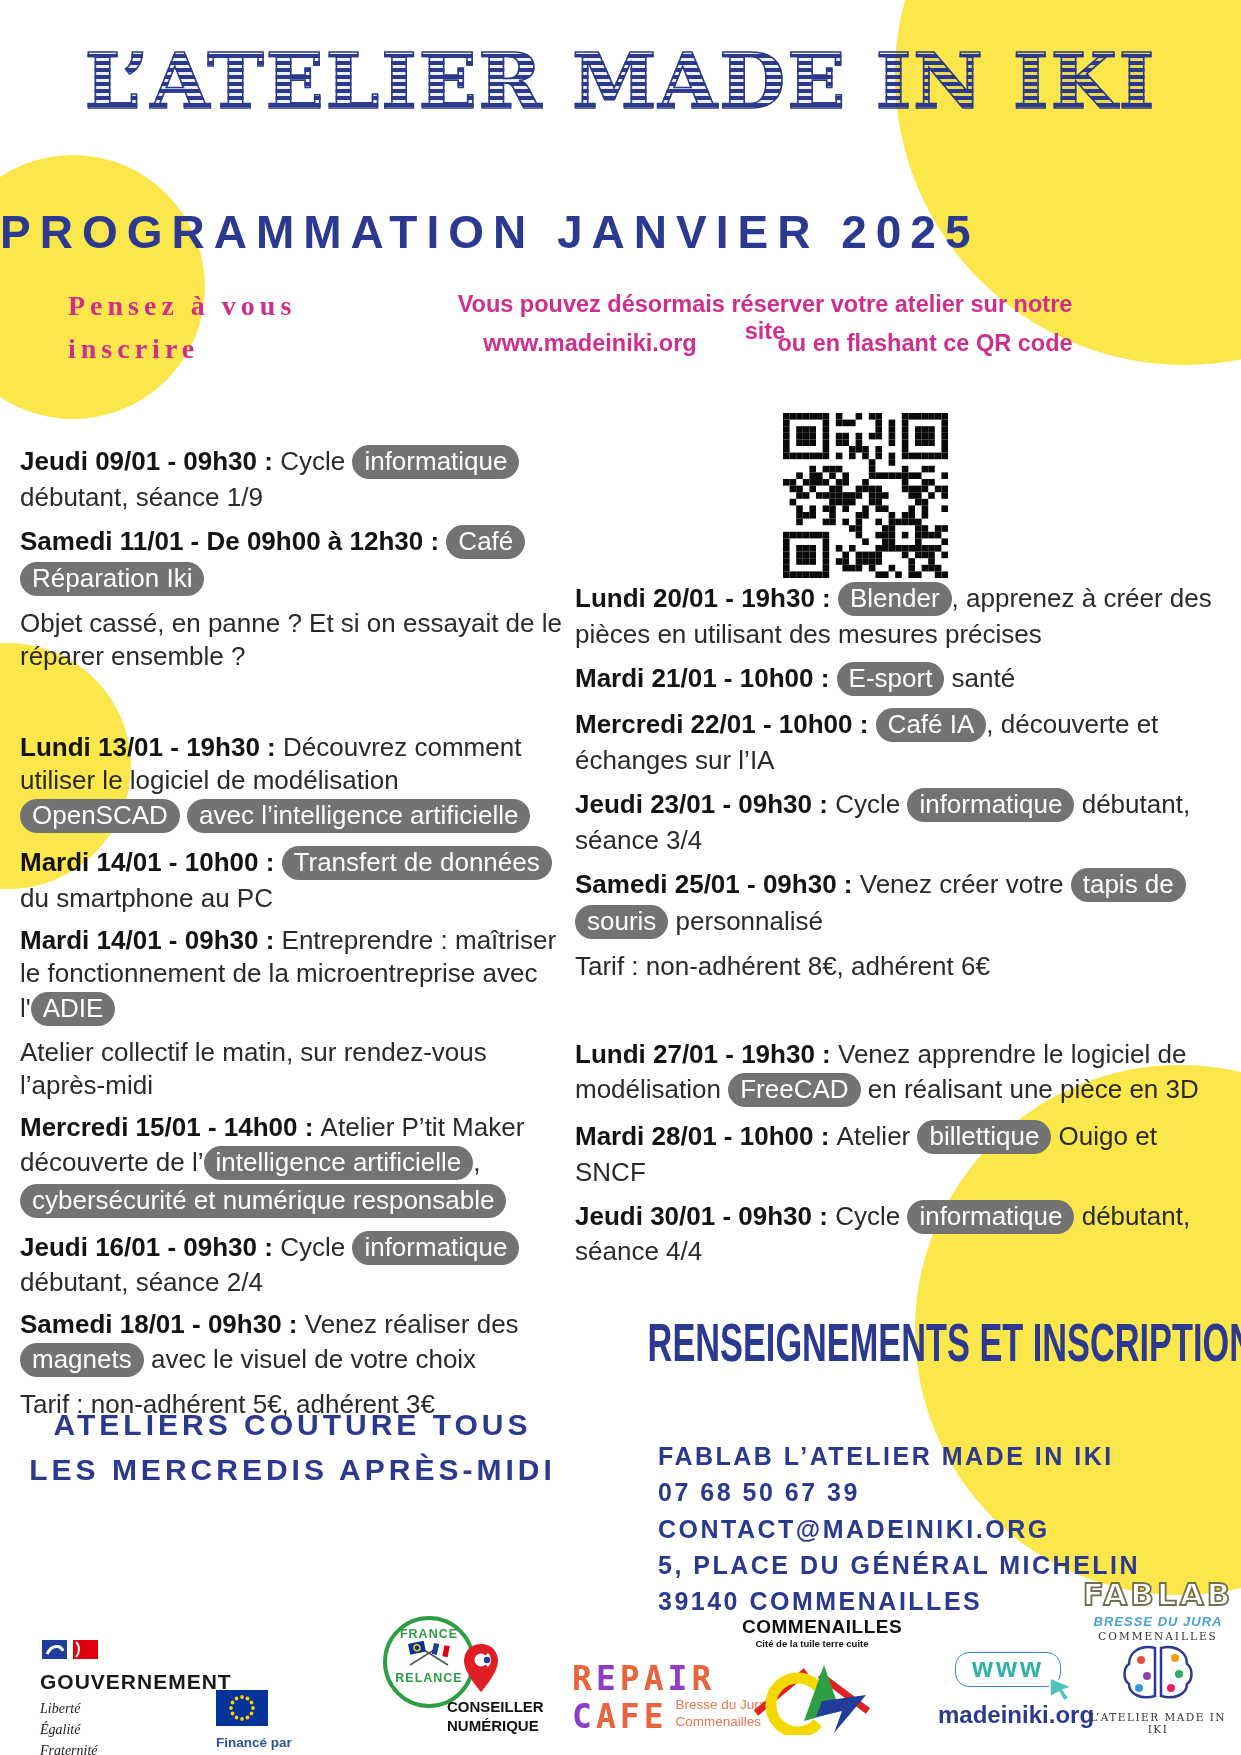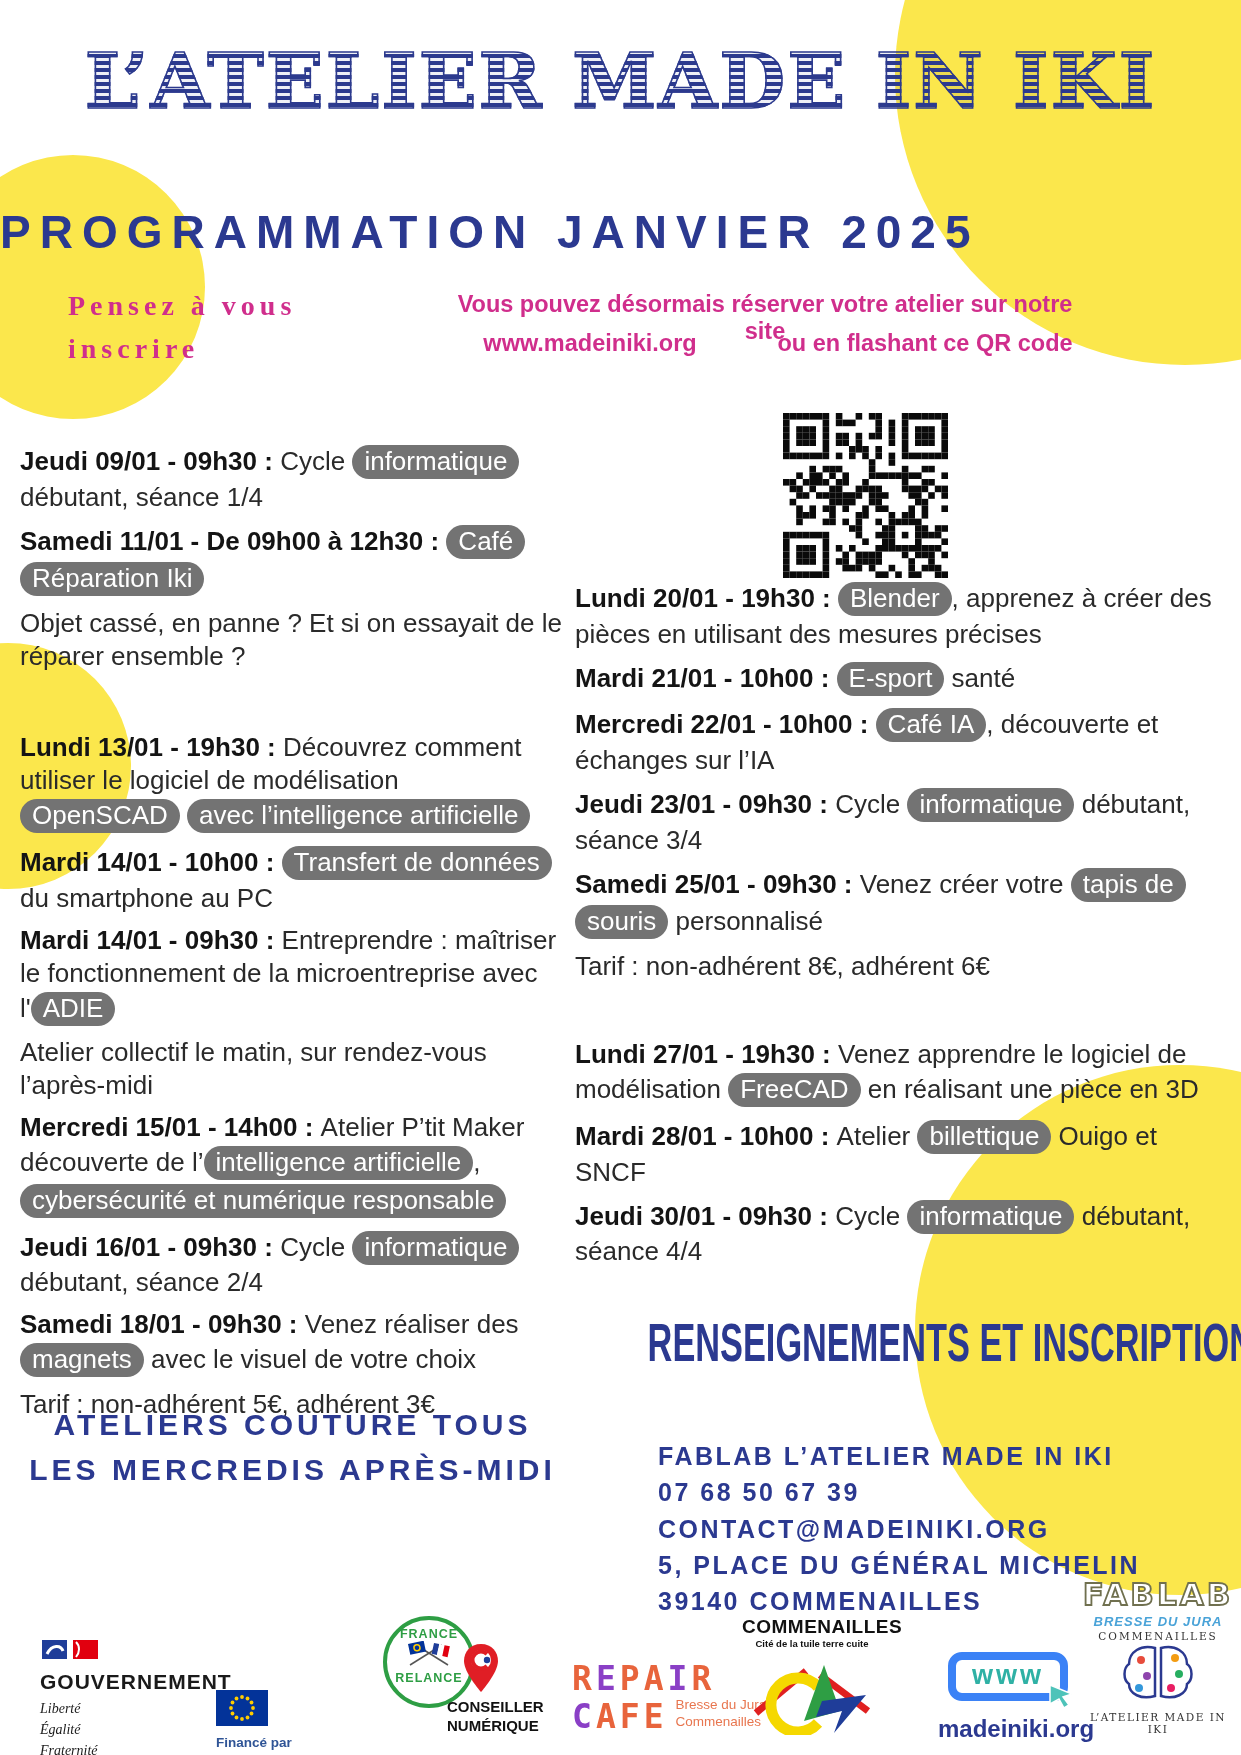--- a/index.html
+++ b/index.html
@@ -88,21 +88,21 @@
   .conseiller .txt{font-size:15px;font-weight:700;color:#111;line-height:1.25;margin-top:4px;}
   .repair{position:absolute;left:572px;top:1662px;}
   .repair .word{font-size:33px;font-weight:800;letter-spacing:4px;line-height:1.05;font-family:"DejaVu Sans Mono",monospace;}
   .repair .subrow{display:flex;align-items:flex-end;gap:8px;}
   .repair .sub{font-size:13.5px;color:#e8764f;line-height:1.25;padding-bottom:4px;}
   .commenailles{position:absolute;left:742px;top:1616px;width:140px;text-align:center;color:#111;}
   .commenailles .name{font-size:19px;font-weight:800;letter-spacing:0.5px;}
   .commenailles .tag{font-size:9.5px;font-weight:700;margin-top:0px;}
   .web{position:absolute;left:938px;top:1652px;width:140px;text-align:center;}
   .web .badge{
-    display:inline-block;border:8px solid #3b82f6;border-radius:14px;padding:0px 16px 2px 16px;
+    display:inline-block;border:1px solid #3b82f6;border-radius:14px;padding:0px 16px 2px 16px;
     color:#2fb1a5;font-size:27px;font-weight:700;letter-spacing:3px;position:relative;
   }
   .web .url{font-size:24px;font-weight:700;color:#2b3990;margin-top:14px;}
   .web .cursor{position:absolute;right:-14px;bottom:-16px;}
   .fablab{position:absolute;left:1082px;top:1576px;width:152px;text-align:center;}
   .fablab .name{
     font-size:31px;font-weight:bold;letter-spacing:3px;color:#ffffff;
     -webkit-text-stroke:1.8px #70704f;font-family:"DejaVu Sans",sans-serif;
   }
   .fablab .region{font-size:13px;font-weight:700;color:#4aa3d8;font-style:italic;letter-spacing:1px;margin-top:2px;}
@@ -434,21 +434,21 @@
         <rect x="99.0" y="158.4" width="6.6" height="6.6" fill="#0a0a0a"></rect>
         <rect x="112.2" y="158.4" width="6.6" height="6.6" fill="#0a0a0a"></rect>
         <rect x="125.4" y="158.4" width="6.6" height="6.6" fill="#0a0a0a"></rect>
         <rect x="132.0" y="158.4" width="6.6" height="6.6" fill="#0a0a0a"></rect>
         <rect x="151.8" y="158.4" width="6.6" height="6.6" fill="#0a0a0a"></rect>
         <rect x="158.4" y="158.4" width="6.6" height="6.6" fill="#0a0a0a"></rect>
       </svg>
   </div>
 
   <div class="col col-left">
-      <p class="event"><strong class="date">Jeudi 09/01 - 09h30 : </strong><span>Cycle </span><span class="pill">informatique</span><span> débutant, séance 1/4</span></p>
+      <p class="event"><strong class="date">Jeudi 09/01 - 09h30 : </strong><span>Cycle </span><span class="pill">informatique</span><span> débutant, séance 1/9</span></p>
       <p class="event"><strong class="date">Samedi 11/01 - De 09h00 à 12h30 : </strong><span class="pill">Café</span><span> </span><span class="pill">Réparation Iki</span></p>
       <p class="event"><span>Objet cassé, en panne ? Et si on essayait de le réparer ensemble ?</span></p>
       <p class="event" style="margin-top: 58px;"><strong class="date">Lundi 13/01 - 19h30 : </strong><span>Découvrez comment utiliser le logiciel de modélisation </span><span class="pill">OpenSCAD</span><span> </span><span class="pill">avec l’intelligence artificielle</span></p>
       <p class="event"><strong class="date">Mardi 14/01 - 10h00 : </strong><span class="pill">Transfert de données</span><span> du smartphone au PC</span></p>
       <p class="event"><strong class="date">Mardi 14/01 - 09h30 : </strong><span>Entreprendre : maîtriser le fonctionnement de la microentreprise avec l'</span><span class="pill">ADIE</span></p>
       <p class="event"><span>Atelier collectif le matin, sur rendez-vous l’après-midi</span></p>
       <p class="event"><strong class="date">Mercredi 15/01 - 14h00 : </strong><span>Atelier P’tit Maker découverte de l’</span><span class="pill">intelligence artificielle</span><span>, </span><span class="pill">cybersécurité et numérique responsable</span></p>
       <p class="event"><strong class="date">Jeudi 16/01 - 09h30 : </strong><span>Cycle </span><span class="pill">informatique</span><span> débutant, séance 2/4</span></p>
       <p class="event"><strong class="date">Samedi 18/01 - 09h30 : </strong><span> Venez réaliser des </span><span class="pill">magnets</span><span> avec le visuel de votre choix</span></p>
       <p class="event"><span>Tarif : non-adhérent 5€, adhérent 3€</span></p>

